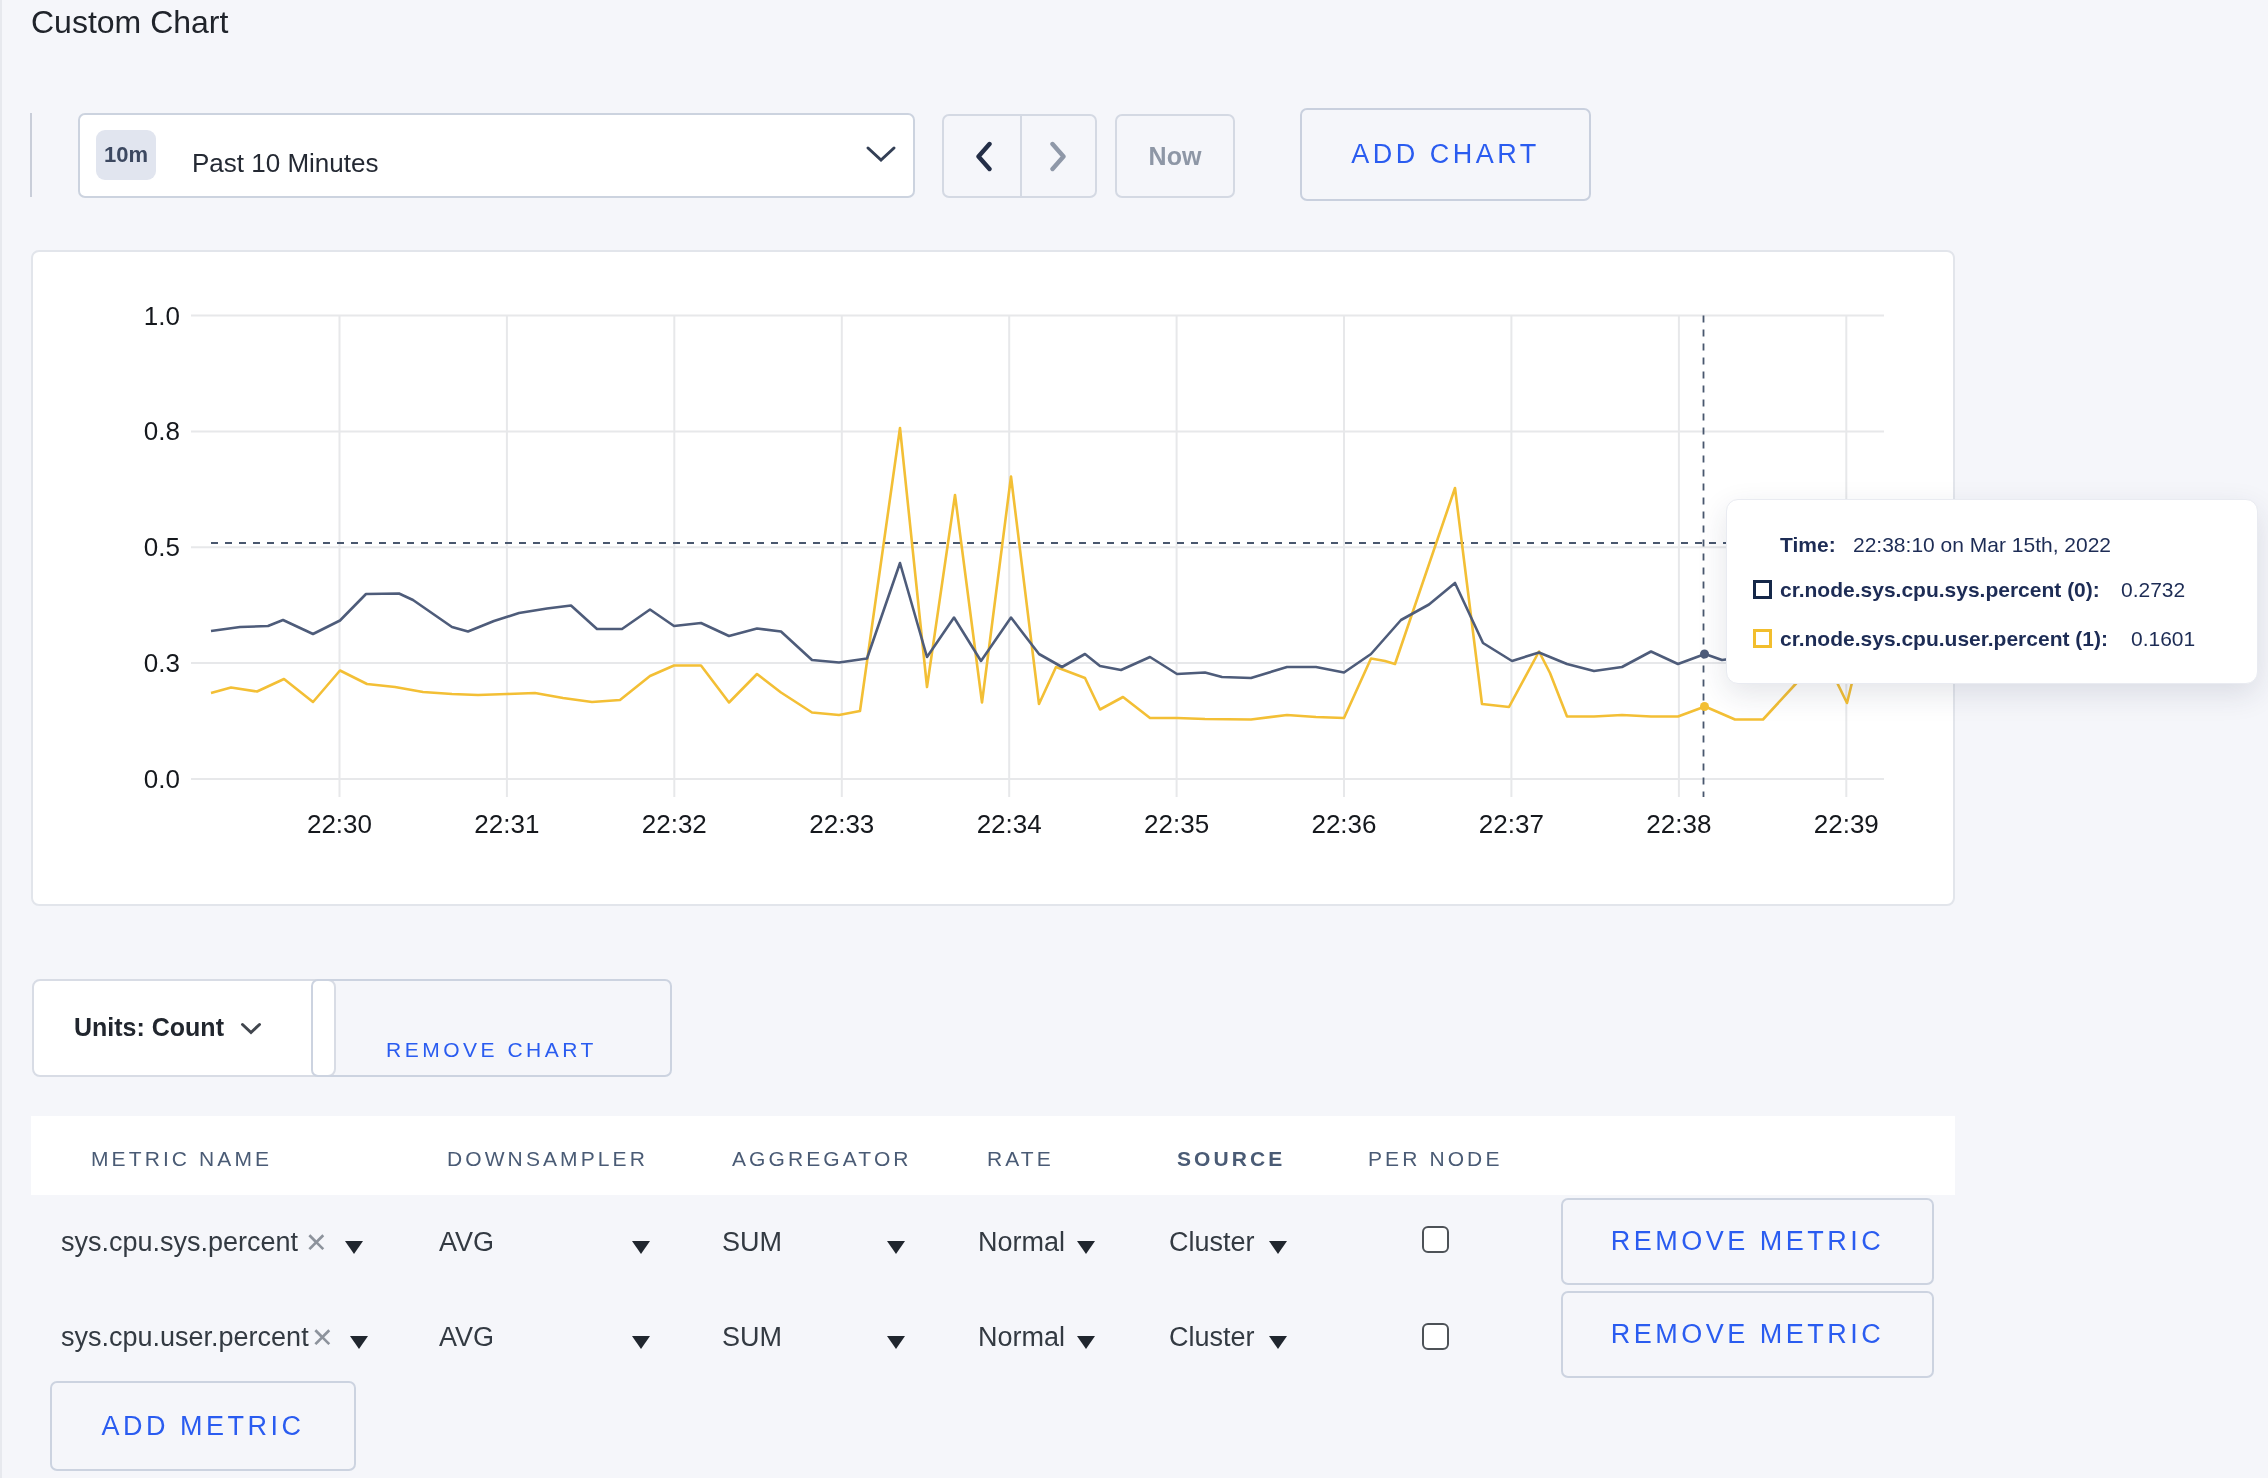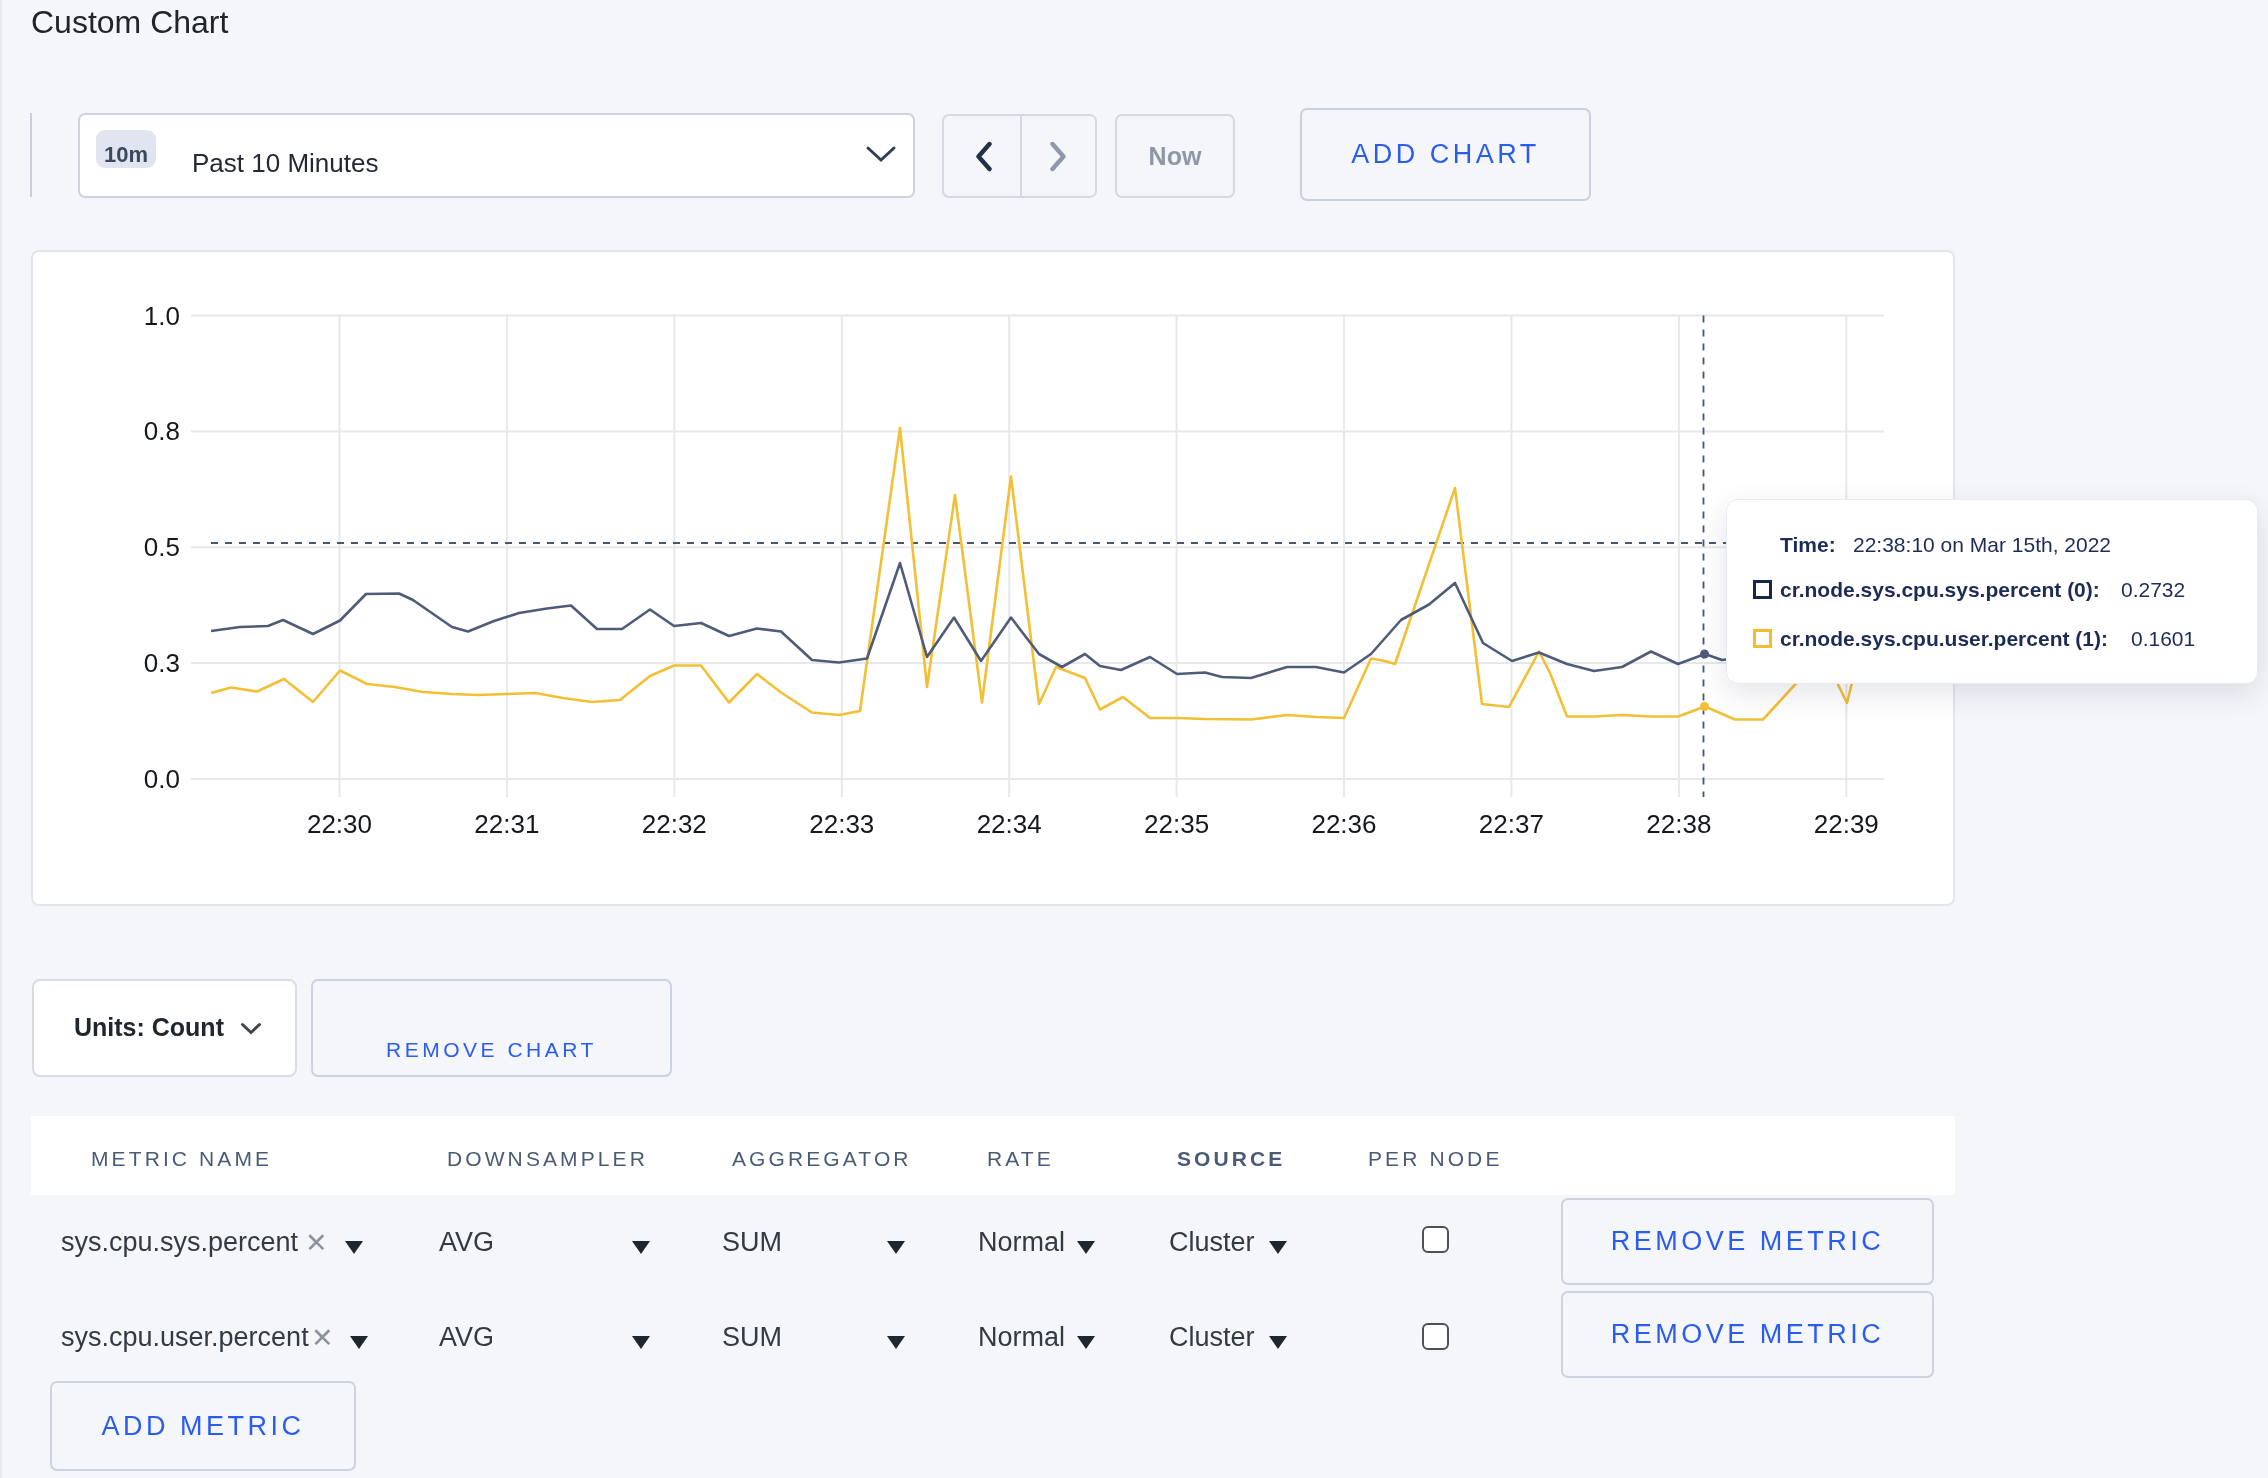--- a/index.html
+++ b/index.html
@@ -13,21 +13,21 @@
 <body>
 <div id="page">
 
   <div class="abs" style="left:0; top:0; width:2px; height:1478px; background:#e7e9ee;"></div>
 
   <div class="abs" style="left:31px; top:4px; font-size:32px; color:#20242b;">Custom Chart</div>
 
   <div class="abs" style="left:30px; top:113px; width:2px; height:84px; background:#c9ced9;"></div>
 
   <div class="abs" style="left:78px; top:113px; width:837px; height:85px; background:#fff; border:2px solid #ccd3df; border-radius:7px;">
-    <div class="abs" style="left:16px; top:15px; width:60px; height:38px; background:#e1e5ef; border-radius:9px; text-align:center; line-height:50px; font-size:22px; font-weight:700; color:#3c4860;">10m</div>
+    <div class="abs" style="left:16px; top:15px; width:60px; height:50px; background:#e1e5ef; border-radius:9px; text-align:center; line-height:50px; font-size:22px; font-weight:700; color:#3c4860;">10m</div>
     <div class="abs" style="left:112px; top:0; height:96px; display:flex; align-items:center; font-size:26px; color:#242933;">Past 10 Minutes</div>
     <svg class="abs" style="left:785px; top:30px;" width="32" height="18" viewBox="0 0 32 18">
         <path d="M3 3 L16 15 L29 3" fill="none" stroke="#333f55" stroke-width="3" stroke-linecap="round"></path>
       </svg>
   </div>
 
   <div class="abs" style="left:942px; top:114px; width:155px; height:84px; border:2px solid #d4d9e3; border-radius:7px;">
     <div class="abs" style="left:76px; top:0; width:2px; height:80px; background:#d4d9e3;"></div>
     <svg class="abs" style="left:30px; top:25px;" width="19" height="31" viewBox="0 0 19 31">
         <path d="M15.5 3 L4.5 15.5 L15.5 28" fill="none" stroke="#232e47" stroke-width="4.4" stroke-linecap="round" stroke-linejoin="round"></path>
@@ -101,21 +101,21 @@
     <div class="abs" style="left:53px; top:33px;"><b>Time:</b></div>
     <div class="abs" style="left:126px; top:33px;">22:38:10 on Mar 15th, 2022</div>
     <div class="abs" style="left:26px; top:80px; width:19px; height:19px; border:3.5px solid #152849;"></div>
     <div class="abs" style="left:53px; top:78px;"><b>cr.node.sys.cpu.sys.percent (0):</b></div>
     <div class="abs" style="left:394px; top:78px;">0.2732</div>
     <div class="abs" style="left:26px; top:129px; width:19px; height:19px; border:3.5px solid #f2be2d;"></div>
     <div class="abs" style="left:53px; top:127px;"><b>cr.node.sys.cpu.user.percent (1):</b></div>
     <div class="abs" style="left:404px; top:127px;">0.1601</div>
   </div>
 
-  <div class="abs" style="left:32px; top:979px; width:265px; height:98px; background:#fff; border:2px solid #d8dce5; border-radius:8px;">
+  <div class="abs" style="left:32px; top:979px; width:304px; height:98px; background:#fff; border:2px solid #d8dce5; border-radius:8px;">
     <div class="abs" style="left:40px; top:0; height:93px; display:flex; align-items:center; font-size:25px; font-weight:700; color:#21262e;">Units: Count</div>
     <svg class="abs" style="left:206px; top:41px;" width="22" height="13" viewBox="0 0 22 13">
         <path d="M2.5 2.5 L11 10.5 L19.5 2.5" fill="none" stroke="#41464e" stroke-width="3" stroke-linecap="round"></path>
       </svg>
   </div>
   <div class="btn" style="left:311px; top:979px; width:361px; height:98px;">
     <span class="blue" style="font-size:21px;margin-top:43px;">REMOVE CHART</span>
   </div>
 
   <div class="abs" style="left:31px; top:1116px; width:1924px; height:79px; background:#fff;"></div>

